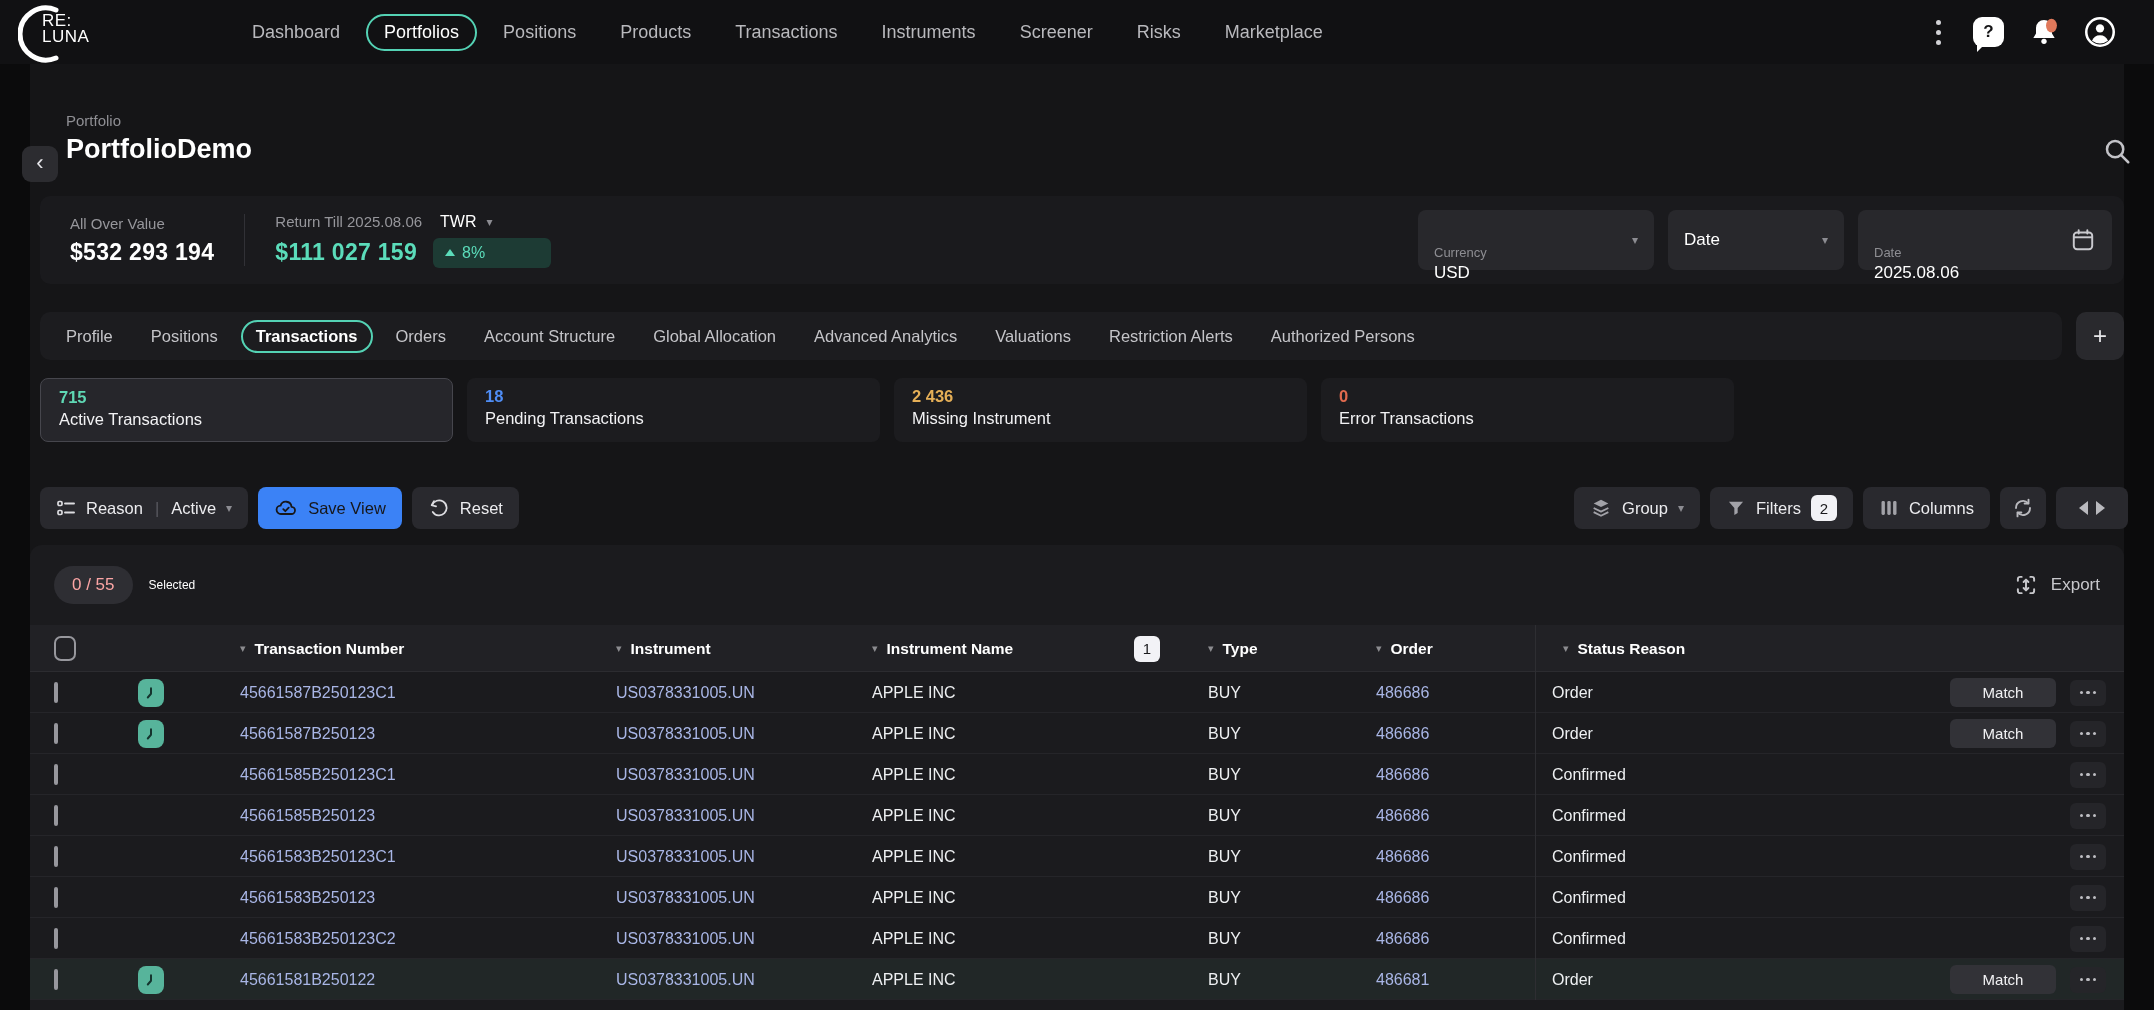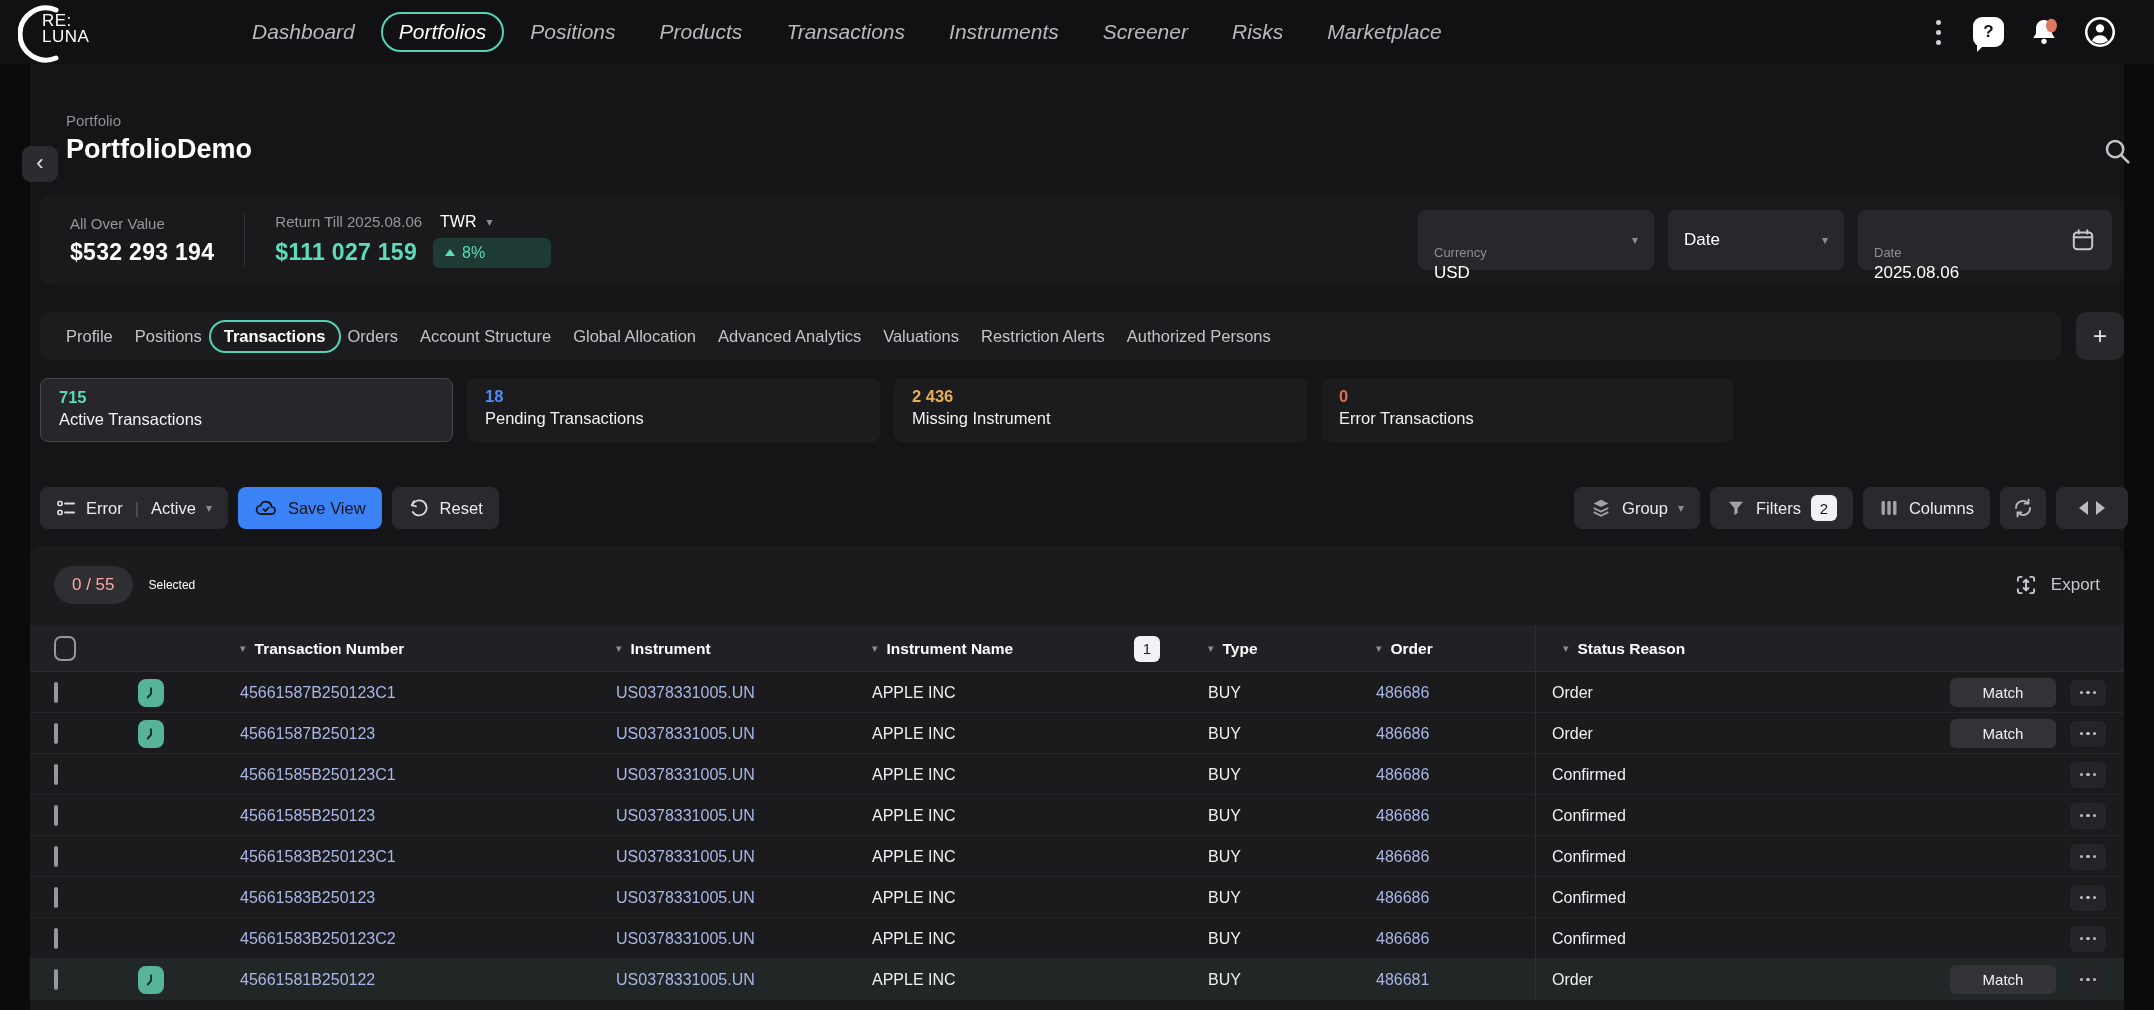--- a/index.html
+++ b/index.html
@@ -13,21 +13,21 @@
   .content-bg { position:absolute; left:30px; right:30px; top:64px; bottom:0; background:#151517; }
 
   
   .topnav { position:absolute; left:0; top:0; width:100%; height:64px; background:#111113;
             display:flex; align-items:center; z-index:5; }
   .brand { margin-left:18px; position:relative; width:92px; height:58px; cursor:pointer; }
   .brand svg { position:absolute; left:0; top:2px; }
   .brand .brand-text { position:absolute; left:24px; top:10px; font-weight:400; font-size:17px;
                        line-height:16px; letter-spacing:.5px; color:#fff; }
   .nav-items { display:flex; align-items:center; gap:44px; margin-left:142px; }
-  .nav-item { color:#b9b9bd; font-size:21px; cursor:pointer; white-space:nowrap;font-style:italic; }
+  .nav-item { color:#b9b9bd; font-size:18px; cursor:pointer; white-space:nowrap; }
   .nav-item.active { color:#fff; border:2px solid #54d2b4; border-radius:20px; padding:6px 16px; margin:-8px -18px; }
   .nav-right { margin-left:auto; display:flex; align-items:center; gap:24px; padding-right:38px; }
   .kebab { display:flex; flex-direction:column; gap:5px; padding:4px 8px; cursor:pointer; }
   .kebab i { width:5px; height:5px; border-radius:50%; background:#d2d2d6; }
   .help-btn { width:31px; height:30px; background:#fff; border-radius:9px; position:relative;
               display:flex; align-items:center; justify-content:center; color:#141416;
               font-weight:700; font-size:17px; cursor:pointer; }
   .help-btn::after { content:""; position:absolute; left:4px; bottom:-5px; width:10px; height:10px;
                      background:#fff; clip-path:polygon(0 0,100% 0,0 100%); }
   .icon-btn { cursor:pointer; display:flex; align-items:center; justify-content:center; }
@@ -62,21 +62,21 @@
   .select-box .col { display:flex; flex-direction:column; gap:3px;margin-top:47px; }
   .box-label { font-size:13px; color:#8e8e93; }
   .box-value { font-size:17px; color:#fff; }
   .select-currency { width:236px; justify-content:space-between; }
   .select-date { width:176px; justify-content:space-between; }
   .input-date { width:254px; justify-content:space-between; }
 
   
   .tabs-row { position:absolute; left:40px; top:312px; right:30px; height:48px; display:flex; gap:14px; }
   .tabs-panel { flex:1; background:#1c1c1f; border-radius:10px; display:flex; align-items:center;
-                gap:22px; padding:0 26px; overflow:hidden; }
+                gap:38px; padding:0 26px; overflow:hidden; }
   .tab-item { color:#c4c4c8; font-size:16.5px; cursor:pointer; white-space:nowrap; }
   .tab-item.active { color:#fff; font-weight:700; border:2px solid #54d2b4; border-radius:18px;
                      padding:5px 13px; margin:0 -15px; }
   .plus-btn { width:48px; height:48px; background:#29292d; border-radius:10px; color:#e8e8ea;
               font-size:24px; display:flex; align-items:center; justify-content:center; cursor:pointer; }
 
   
   .cards-row { position:absolute; left:40px; top:378px; height:64px; display:flex; gap:14px; }
   .stat-card { width:413px; background:#1c1c1f; border-radius:8px; padding:9px 18px; cursor:pointer; }
   .stat-card.selected { background:#26262b; border:1px solid #46464d; }
@@ -285,21 +285,21 @@
 
 <div class="toolbar">
   <div class="toolbar-left">
     <div class="tbtn">
       <svg width="20" height="20" viewBox="0 0 20 20">
         <rect x="2" y="3.5" width="4" height="4" rx="1.2" fill="none" stroke="#dcdce0" stroke-width="1.7"></rect>
         <path d="M9 5.5h9" stroke="#dcdce0" stroke-width="1.9" stroke-linecap="round"></path>
         <rect x="2" y="12.5" width="4" height="4" rx="1.2" fill="none" stroke="#dcdce0" stroke-width="1.7"></rect>
         <path d="M9 14.5h9" stroke="#dcdce0" stroke-width="1.9" stroke-linecap="round"></path>
       </svg>
-      <span>Error</span>
+      <span>Reason</span>
       <span class="sep">|</span>
       <span>Active</span>
       <span class="caret">▾</span>
     </div>
     <div class="tbtn light">
       <svg width="24" height="24" viewBox="0 0 24 24">
         <path d="M7 18a4.2 4.2 0 0 1-.4-8.4 5.6 5.6 0 0 1 10.9 1.2A3.6 3.6 0 0 1 17.3 18z" fill="none" stroke="#17171a" stroke-width="1.8" stroke-linejoin="round"></path>
         <path d="M9.3 13.2l2 2 3.4-3.6" fill="none" stroke="#17171a" stroke-width="1.8" stroke-linecap="round" stroke-linejoin="round"></path>
       </svg>
       <span>Save View</span>

